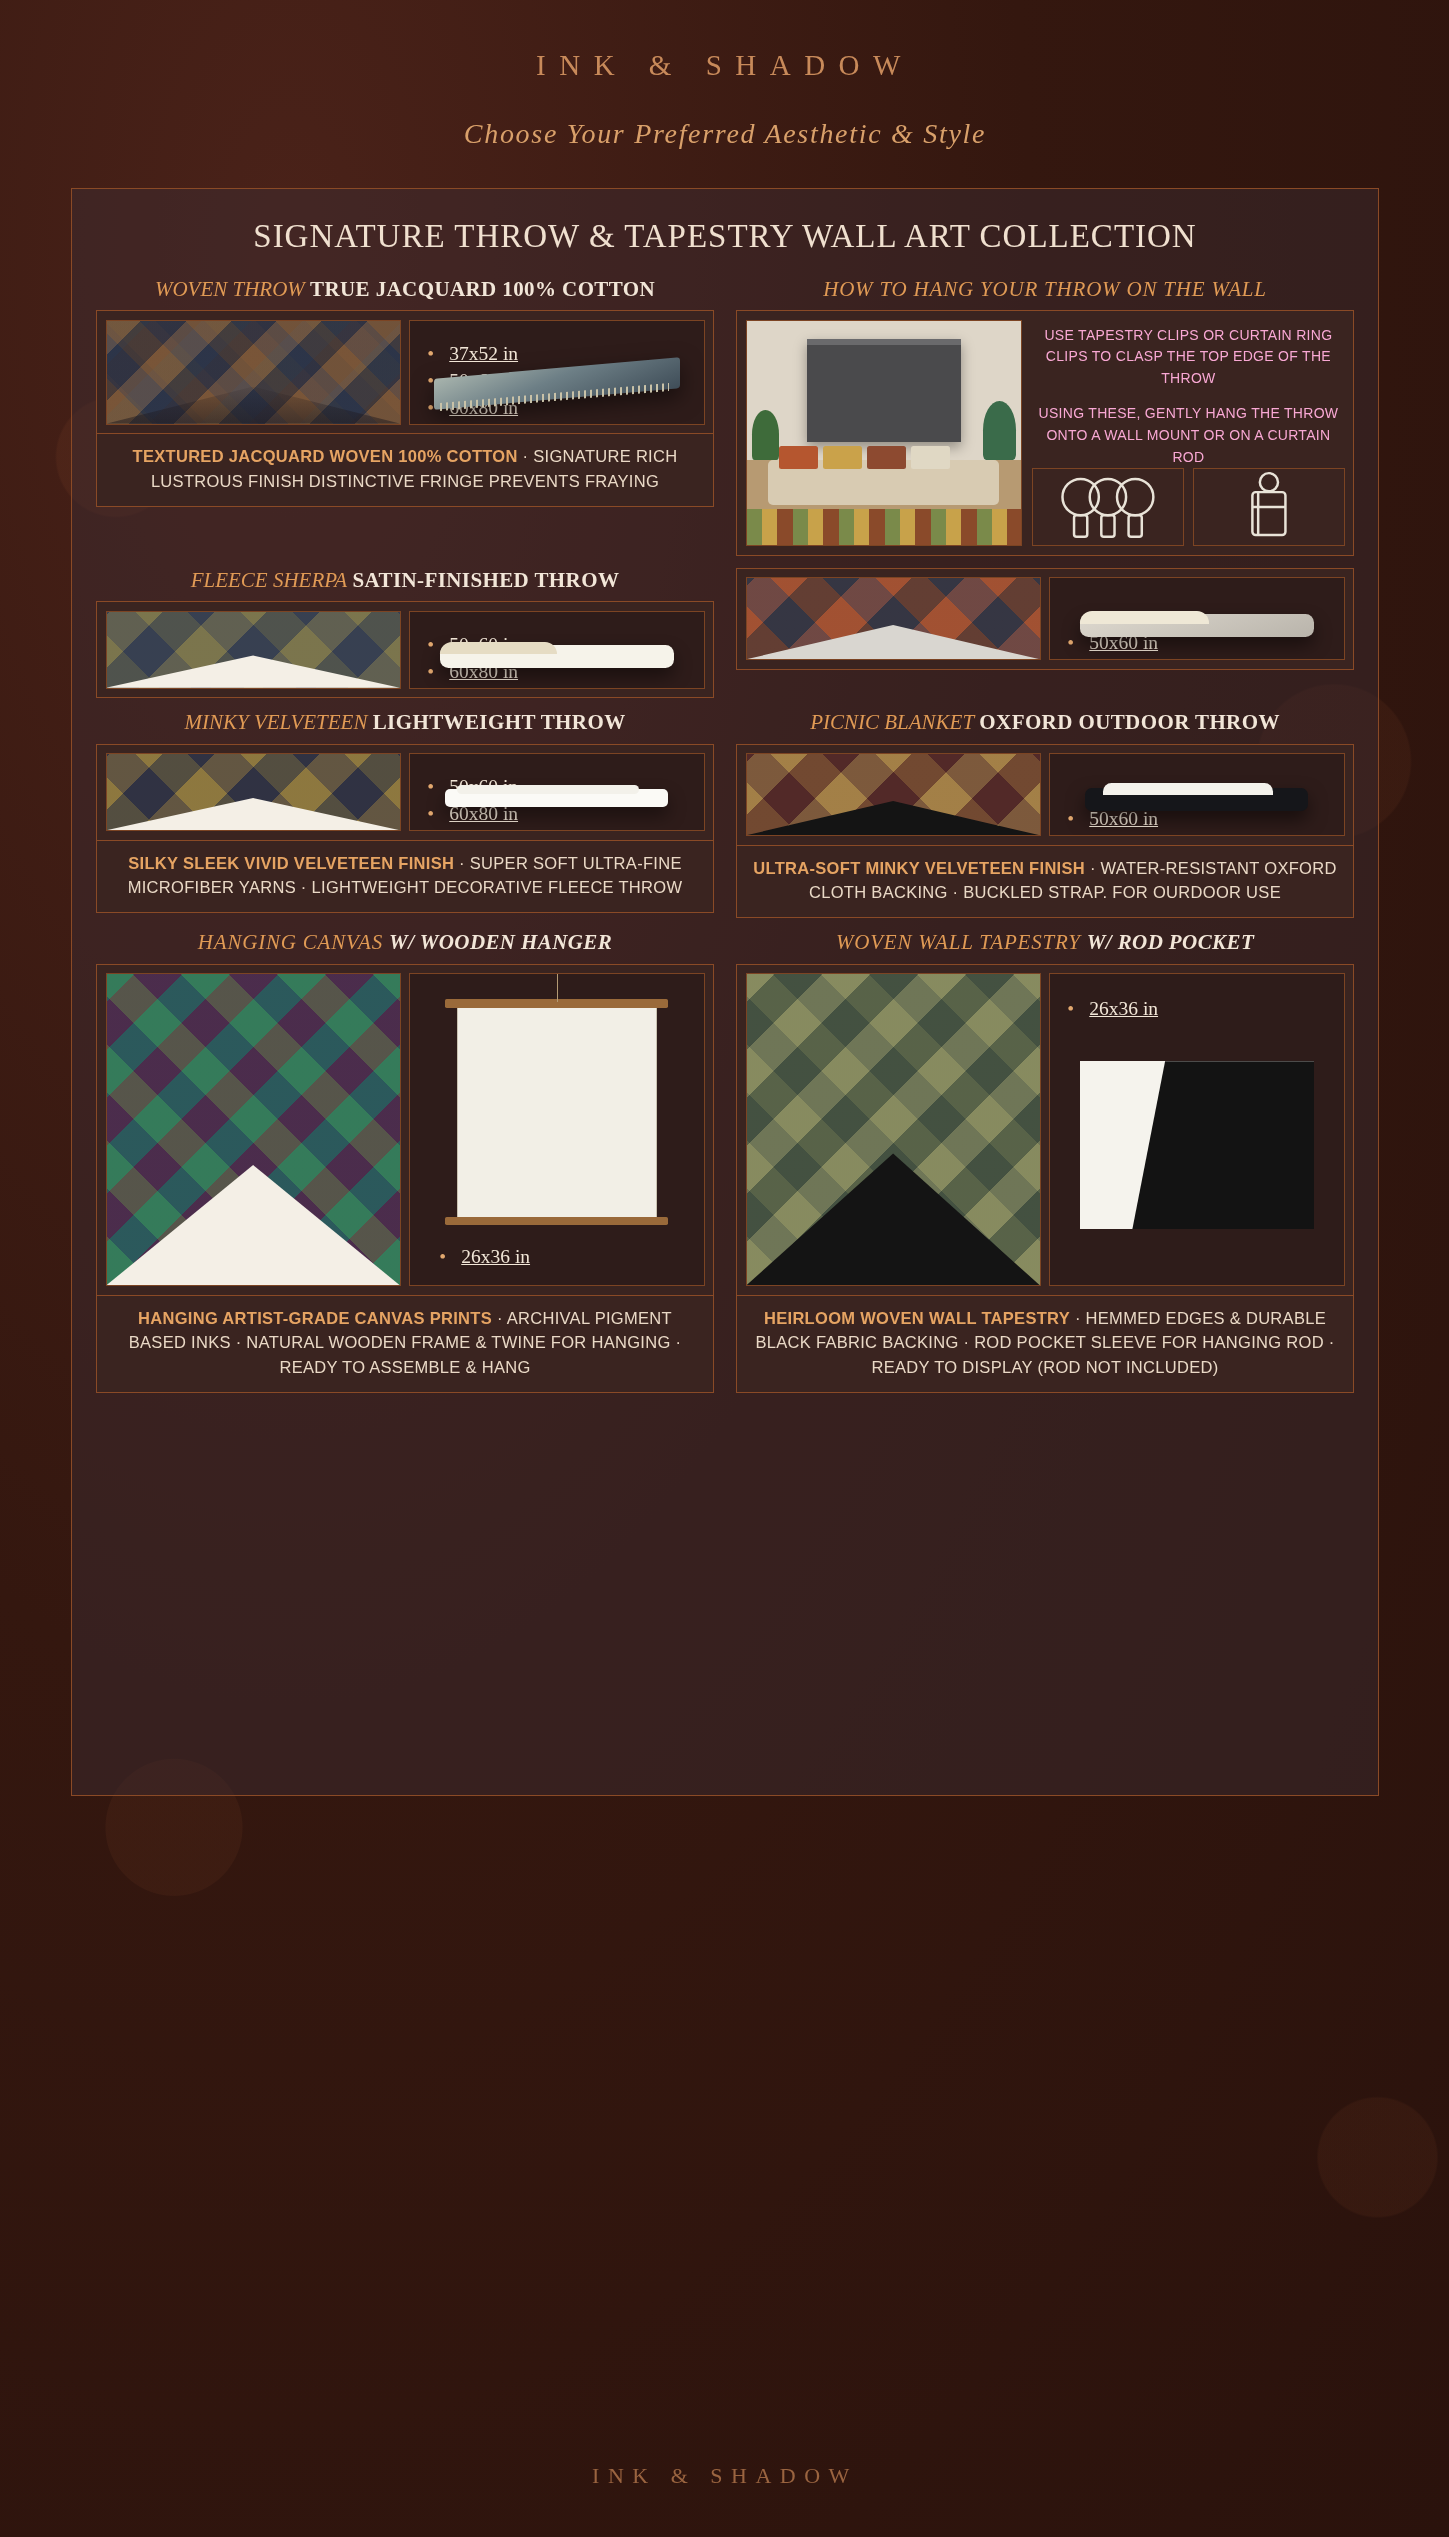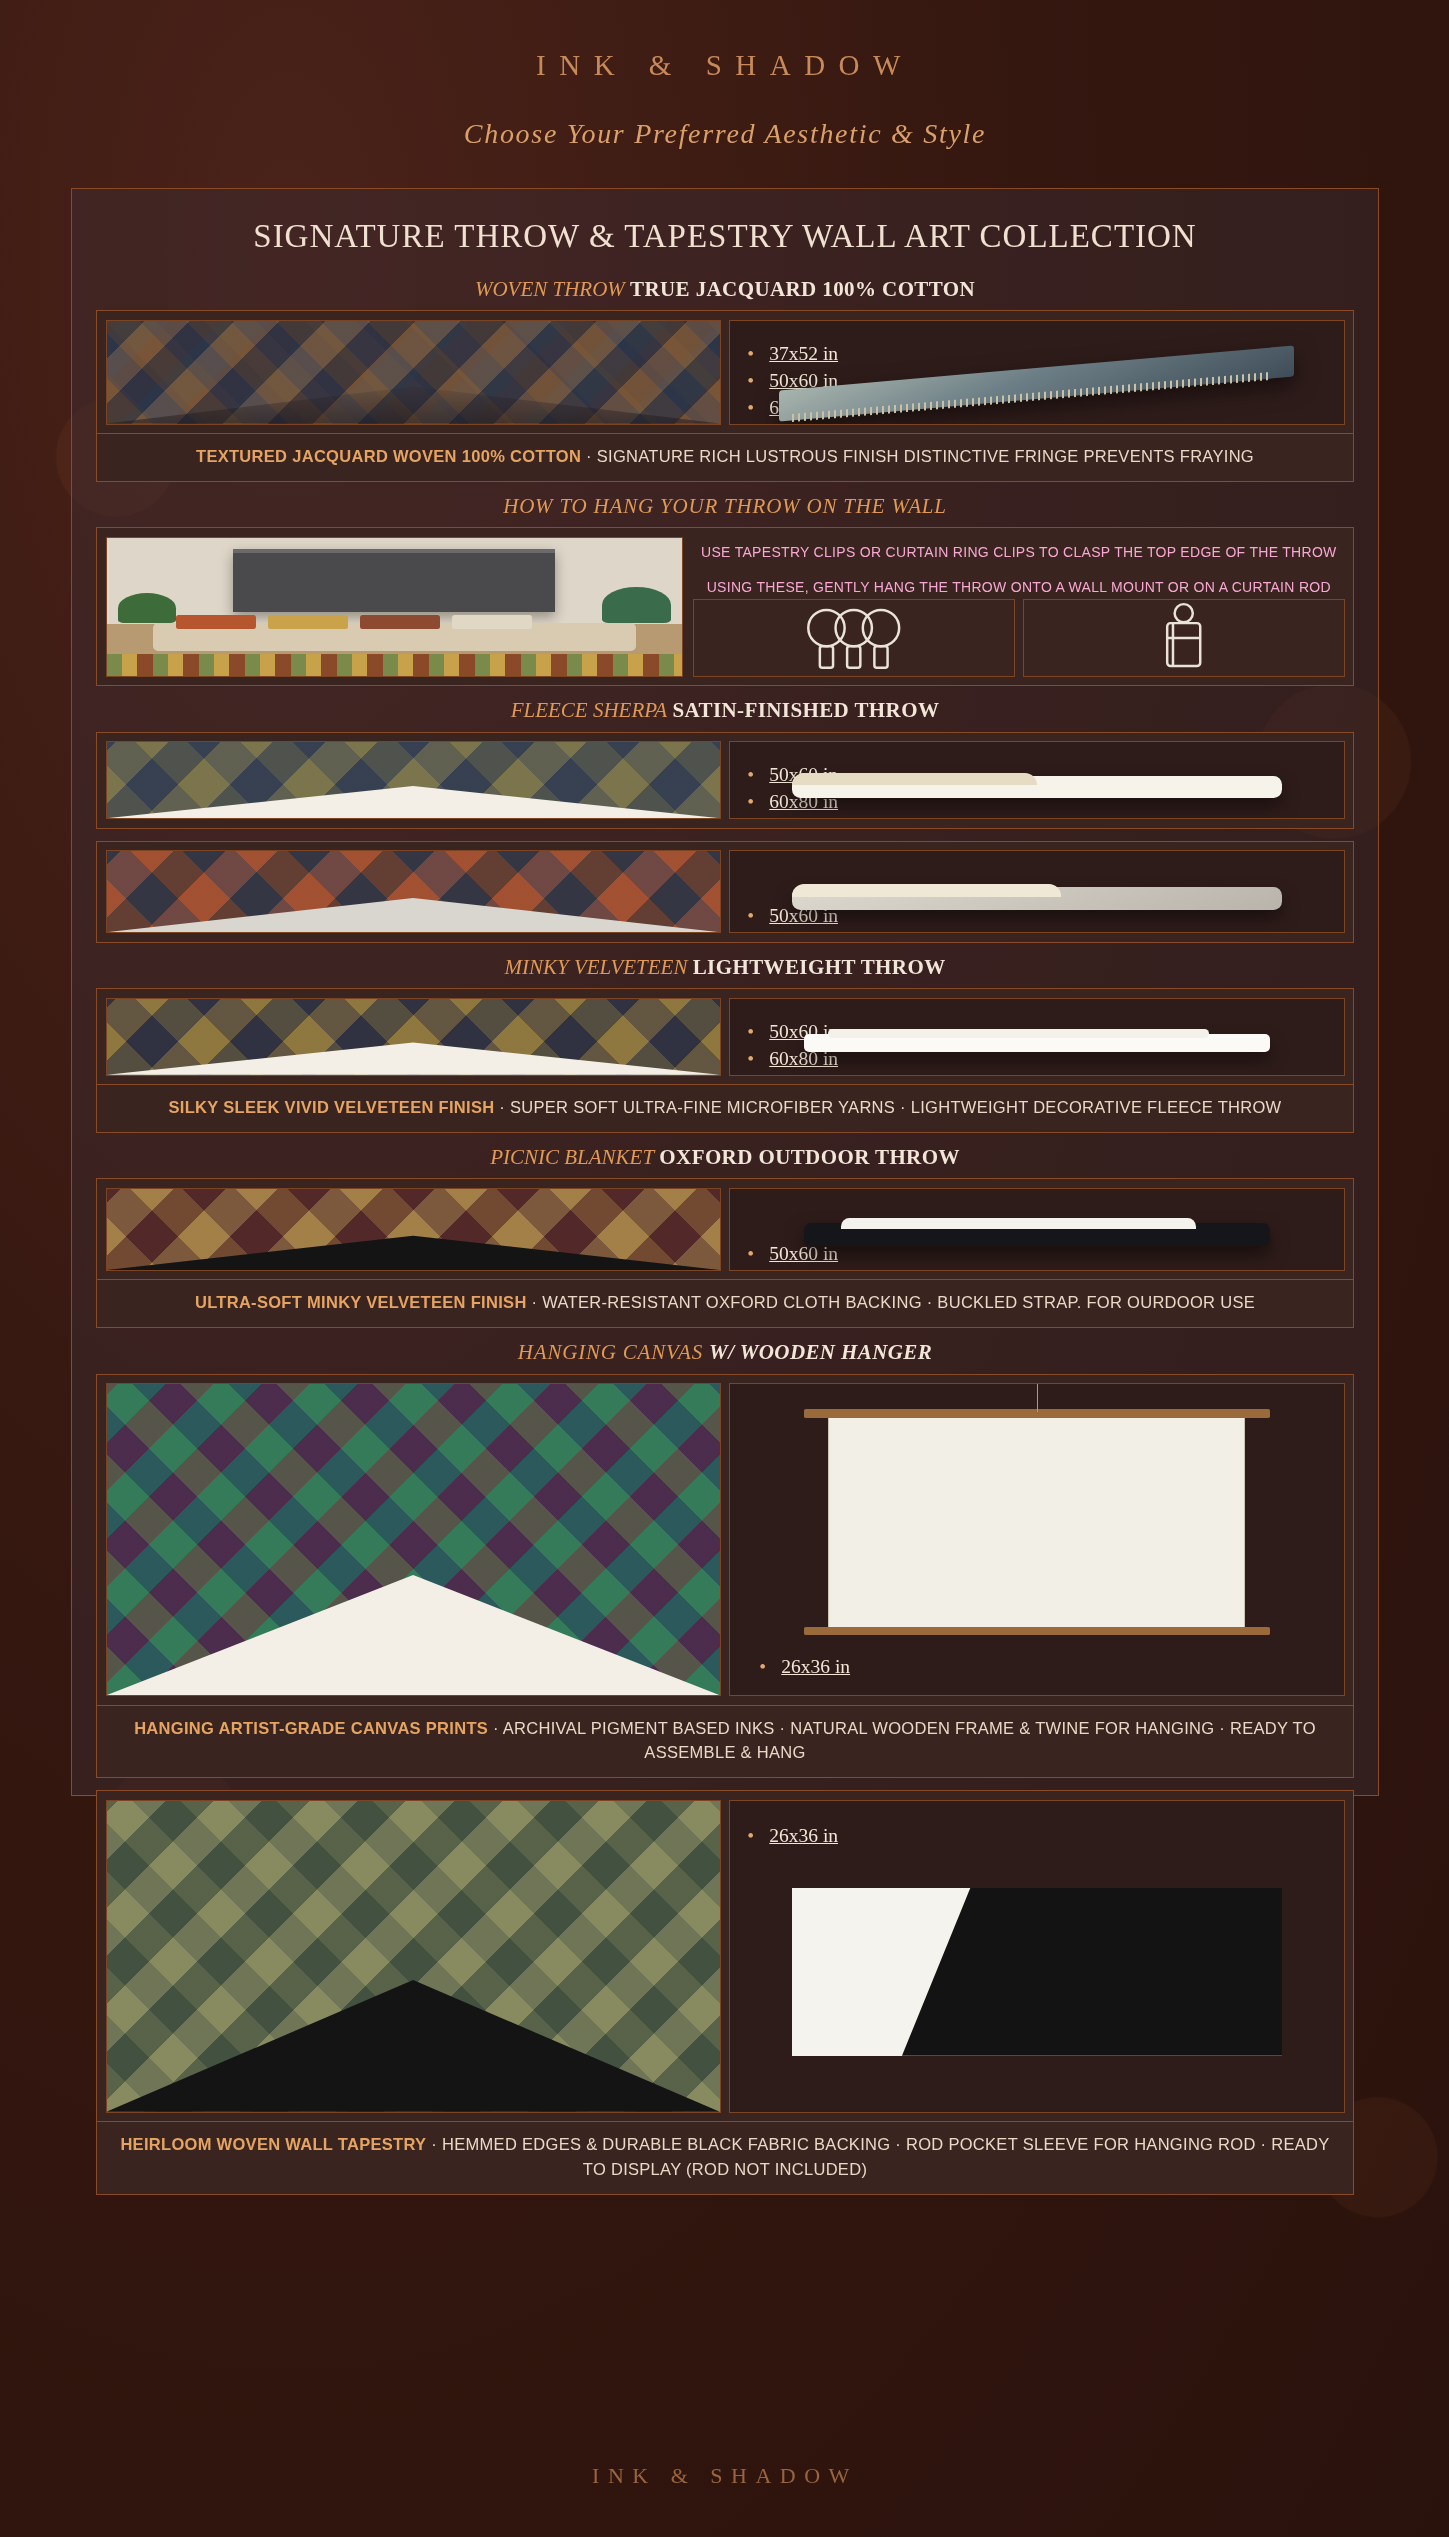--- a/index.html
+++ b/index.html
@@ -56,21 +56,21 @@
     text-align:center;
     font-family:"Liberation Serif", serif;
     font-size:33px;
     letter-spacing:1px;
     color:#f0e0cf;
     margin:10px 0 22px;
     font-weight:400;
   }
   .grid{
     display:grid;
-    grid-template-columns:1fr;
+    grid-template-columns:1fr 1fr;
     gap:0 22px;
   }
   
   .sec{ margin-bottom:12px; }
   .sec-head{
     text-align:center;
     font-family:"Liberation Serif", serif;
     font-size:21px;
     margin-bottom:8.5px;
     white-space:nowrap;
@@ -369,20 +369,24 @@
             <li>26x36 in</li>
           </ul>
         </div>
       </div>
       <div class="caption">
         <span class="hl">HANGING ARTIST-GRADE CANVAS PRINTS</span><span> · ARCHIVAL PIGMENT BASED INKS  ·  NATURAL WOODEN FRAME &amp; TWINE FOR HANGING · READY TO ASSEMBLE &amp; HANG</span>
       </div>
     </div>
 
     <div class="sec">
+      <div class="sec-head allit">
+        <span>WOVEN WALL TAPESTRY</span>
+        <span class="rest">W/ ROD POCKET</span>
+      </div>
       <div class="box" style="height:332px">
         <div class="half">
           <div style="position:absolute;inset:0;background:
             repeating-linear-gradient(45deg,#6f7a52 0 34px,#4a5a45 34px 68px);"></div>
           <div style="position:absolute;inset:0;background:
             repeating-linear-gradient(-45deg,rgba(180,170,120,.35) 0 34px,rgba(60,70,60,.45) 34px 68px);"></div>
           <div class="fold dark" style="height:46%"></div>
         </div>
         <div class="half dark">
           <ul class="sizes" style="padding-top:24px">

